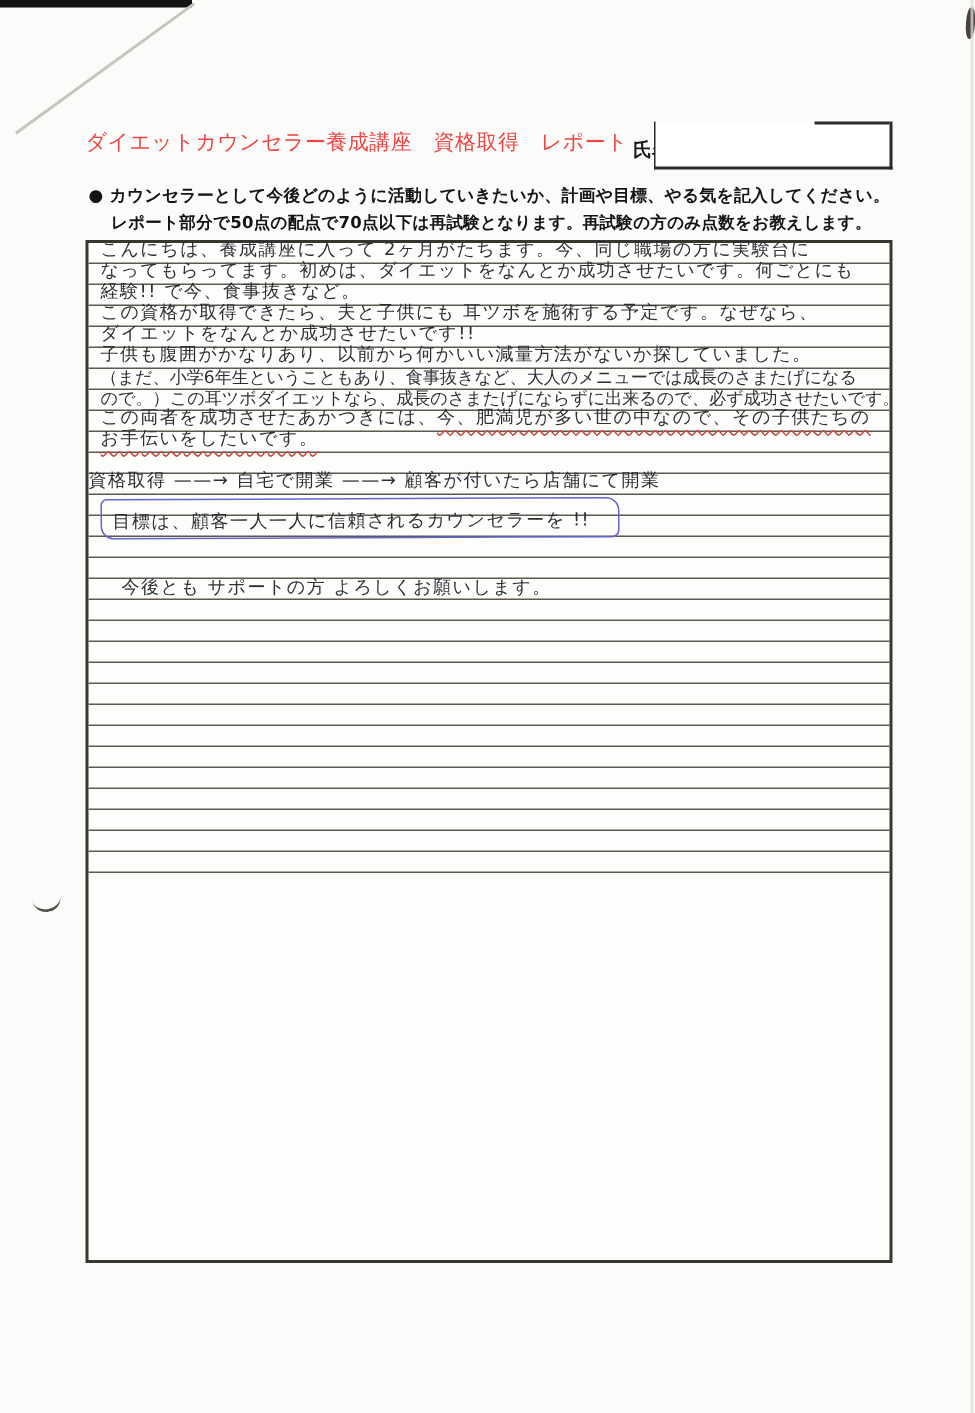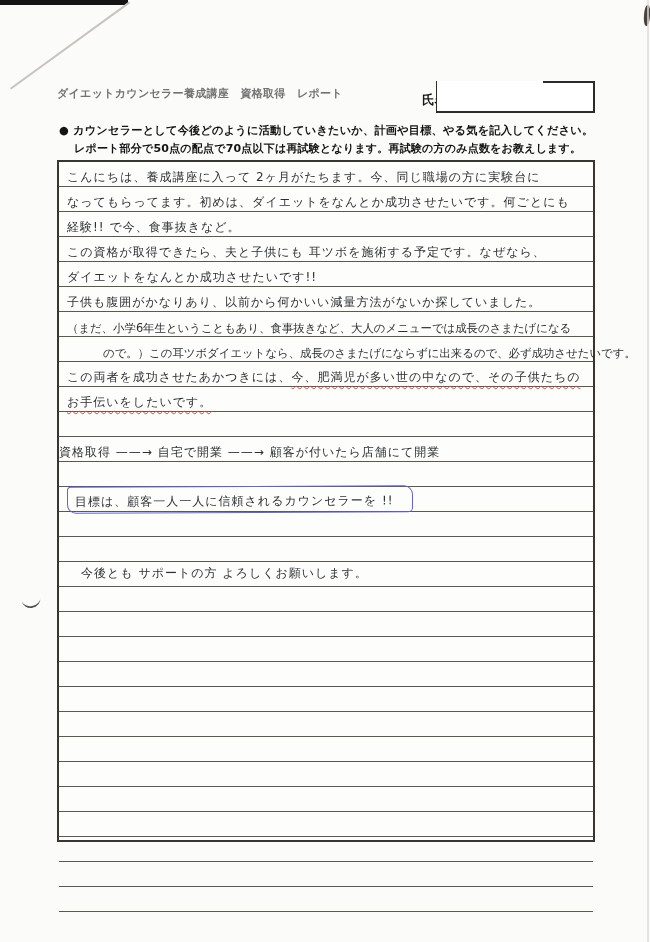--- a/index.html
+++ b/index.html
@@ -15,37 +15,37 @@
   .corner-crease { left:10px; top:88px; width:147px; height:2px; background:#c9c4bb;
                    transform:rotate(-36deg); transform-origin:0 0; }
   .top-right-mark { left:644px; top:5px; width:6px; height:21px; background:#4a413c;
                     border-radius:45%; transform:rotate(4deg); }
   .left-stray-mark { left:22px; top:597px; width:19px; height:9px;
                      border-bottom:2px solid #54504b;
                      border-radius:0 0 60% 60%/0 0 100% 100%; transform:rotate(-10deg); }
   .right-edge-shadow { right:1px; top:0; width:2px; height:942px; background:#dedcd7; opacity:.75; }
 
   
-  .doc-title { left:57px; top:86px; font-size:11px; font-weight:bold;
-               color:#737373; letter-spacing:.3px; white-space:nowrap; }
+  .doc-title { left:57px; top:86px; font-size:14px; font-weight:normal;
+               color:#ef4444; letter-spacing:.3px; white-space:nowrap; }
   .name-label { left:422px; top:92px; font-size:12.5px; font-weight:bold; color:#191919; }
   .name-box { left:436px; top:81px; width:156px; height:30px;
               border-left:1.5px solid #2b2b29; border-right:2px solid #2b2b29;
               border-bottom:2px solid #2b2b29; background:#fff; }
   .name-box .top-seg { position:absolute; right:0; top:0; width:50px; height:0;
                        border-top:2px solid #2b2b29; }
   .instr1 { left:59px; top:123px; font-size:11.2px; font-weight:bold; color:#141414;
             letter-spacing:.2px; white-space:nowrap; }
   .instr2 { left:74px; top:141px; font-size:11px; font-weight:bold; color:#141414;
             letter-spacing:.2px; white-space:nowrap; }
 
   
   .writing-table { left:57px; top:160px; width:538px; height:682px;
                    border:2px solid #39362f; box-sizing:border-box; background:#fdfdfc; }
-  .nb-row { height:25px; box-sizing:border-box; border-bottom:1px solid #5d574e;
+  .nb-row { height:14px; box-sizing:border-box; border-bottom:1px solid #5d574e;
             display:flex; align-items:flex-end; padding:0 2px 1px 8px;
             white-space:nowrap; overflow:visible; }
   .nb-row:last-child { border-bottom:none; }
   .nb-row span { font-size:12px; color:#2d3033; letter-spacing:1px; line-height:1.15; }
   .wavy { text-decoration-line:underline; text-decoration-style:wavy;
           text-decoration-color:#c7493f; text-decoration-thickness:1px;
           text-underline-offset:4px; }
   .boxed { border:1.8px solid #6265cc; border-radius:4px 9px 5px 9px;
            padding:8px 18px 3px 7px; margin-bottom:-3px;
            transform:rotate(-0.25deg); background:transparent; }
@@ -85,21 +85,21 @@
       <div class="nb-row">
         <span>ダイエットをなんとか成功させたいです!!</span>
       </div>
       <div class="nb-row">
         <span>子供も腹囲がかなりあり、以前から何かいい減量方法がないか探していました。</span>
       </div>
       <div class="nb-row">
         <span style="font-size: 11.4px; letter-spacing: 0px;">（まだ、小学6年生ということもあり、食事抜きなど、大人のメニューでは成長のさまたげになる</span>
       </div>
       <div class="nb-row">
-        <span style="font-size: 11.4px; letter-spacing: 0px; margin-left: 36px;">ので。）この耳ツボダイエットなら、成長のさまたげにならずに出来るので、必ず成功させたいです。</span>
+        <span style="font-size: 11.4px; letter-spacing: 0px;">ので。）この耳ツボダイエットなら、成長のさまたげにならずに出来るので、必ず成功させたいです。</span>
       </div>
       <div class="nb-row">
         <span>この両者を成功させたあかつきには、</span>
         <span class="wavy">今、肥満児が多い世の中なので、その子供たちの</span>
       </div>
       <div class="nb-row">
         <span class="wavy">お手伝いをしたいです。</span>
       </div>
       <div class="nb-row"></div>
       <div class="nb-row" style="padding-left: 0;">

